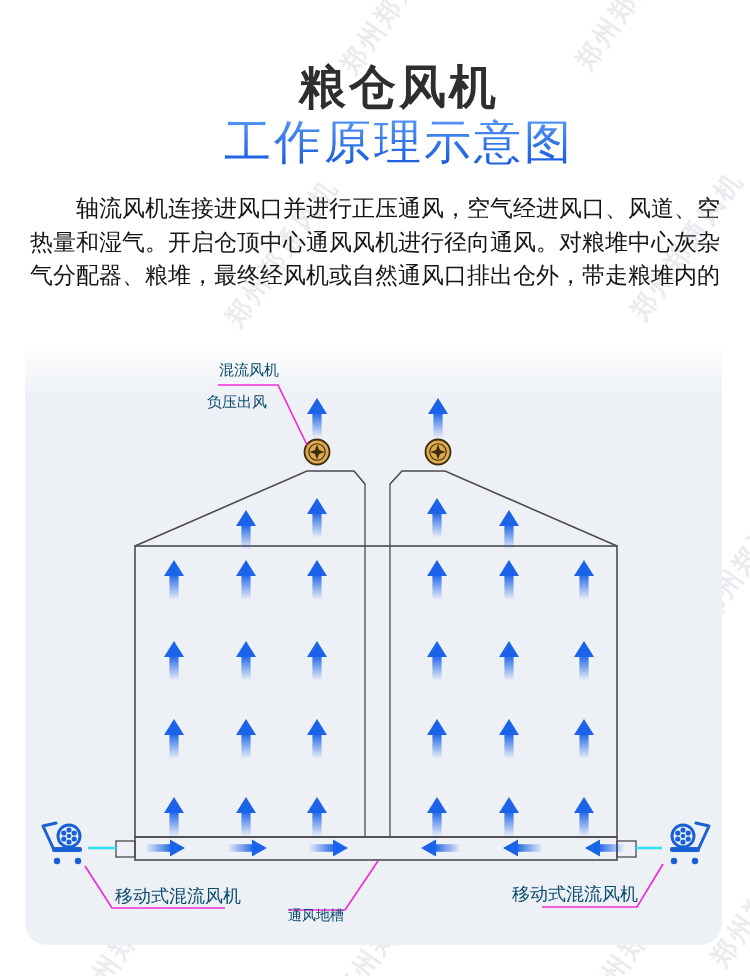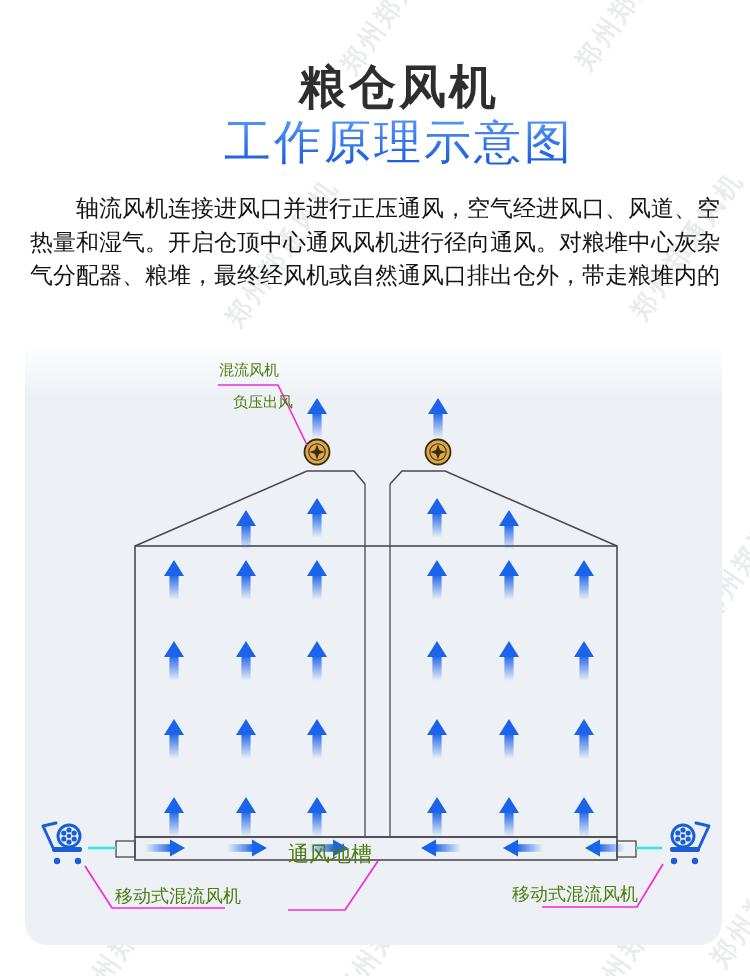--- a/index.html
+++ b/index.html
@@ -47,21 +47,21 @@
   .leader{fill:none;stroke:#f02bd4;stroke-width:1.7;}
   .hose{fill:none;stroke:#35e1ef;stroke-width:2.6;}
   .fan-gold{fill:#dca94f;stroke:#3b2b0d;stroke-width:1.8;}
   .fan-gold-ring{fill:none;stroke:#3b2b0d;stroke-width:1.1;}
   .fan-gold-star{fill:#3b2b0d;}
   .cart-stroke{fill:none;stroke:#1b5fd6;stroke-width:3;stroke-linecap:round;stroke-linejoin:round;}
   .cart-fill{fill:#1b5fd6;}
   .cart-face{fill:#f0f6ff;stroke:#1b5fd6;stroke-width:3;}
   
   .dlabel{
-    position:absolute;z-index:4;color:#4d7c0f;
+    position:absolute;z-index:4;color:#0c4a6e;
     font-family:Liberation Mono, monospace;
     white-space:nowrap;
   }
 </style>
 </head>
 <body>
 
 <div id="wm-layer">
     <span class="wm" style="left: 310px; top: -18px;">郑州郑通风机</span>
     <span class="wm" style="left: 545px; top: -22px;">郑州郑通风机</span>
@@ -233,16 +233,16 @@
 
   <g>
     <path class="leader" d="M218,385 L278,385 L307,445"></path>
     <path class="leader" d="M85,866 L112,908 L225,908"></path>
     <path class="leader" d="M288,910 L345,910 L378,861"></path>
     <path class="leader" d="M663,864 L637,907 L542,907"></path>
   </g>
 </svg>
 
 <div class="dlabel" style="left:219px;top:361px;font-size:15px;">混流风机</div>
-<div class="dlabel" style="left:233px;top:393px;font-size:15px;">负压出风</div>
+<div class="dlabel" style="left:207px;top:393px;font-size:15px;">负压出风</div>
 <div class="dlabel" style="left:115px;top:884px;font-size:18px;">移动式混流风机</div>
-<div class="dlabel" style="left:288px;top:840px;font-size:21px;">通风地槽</div>
+<div class="dlabel" style="left:288px;top:907px;font-size:14px;">通风地槽</div>
 <div class="dlabel" style="left:512px;top:882px;font-size:18px;">移动式混流风机</div>
 
 </body></html>

